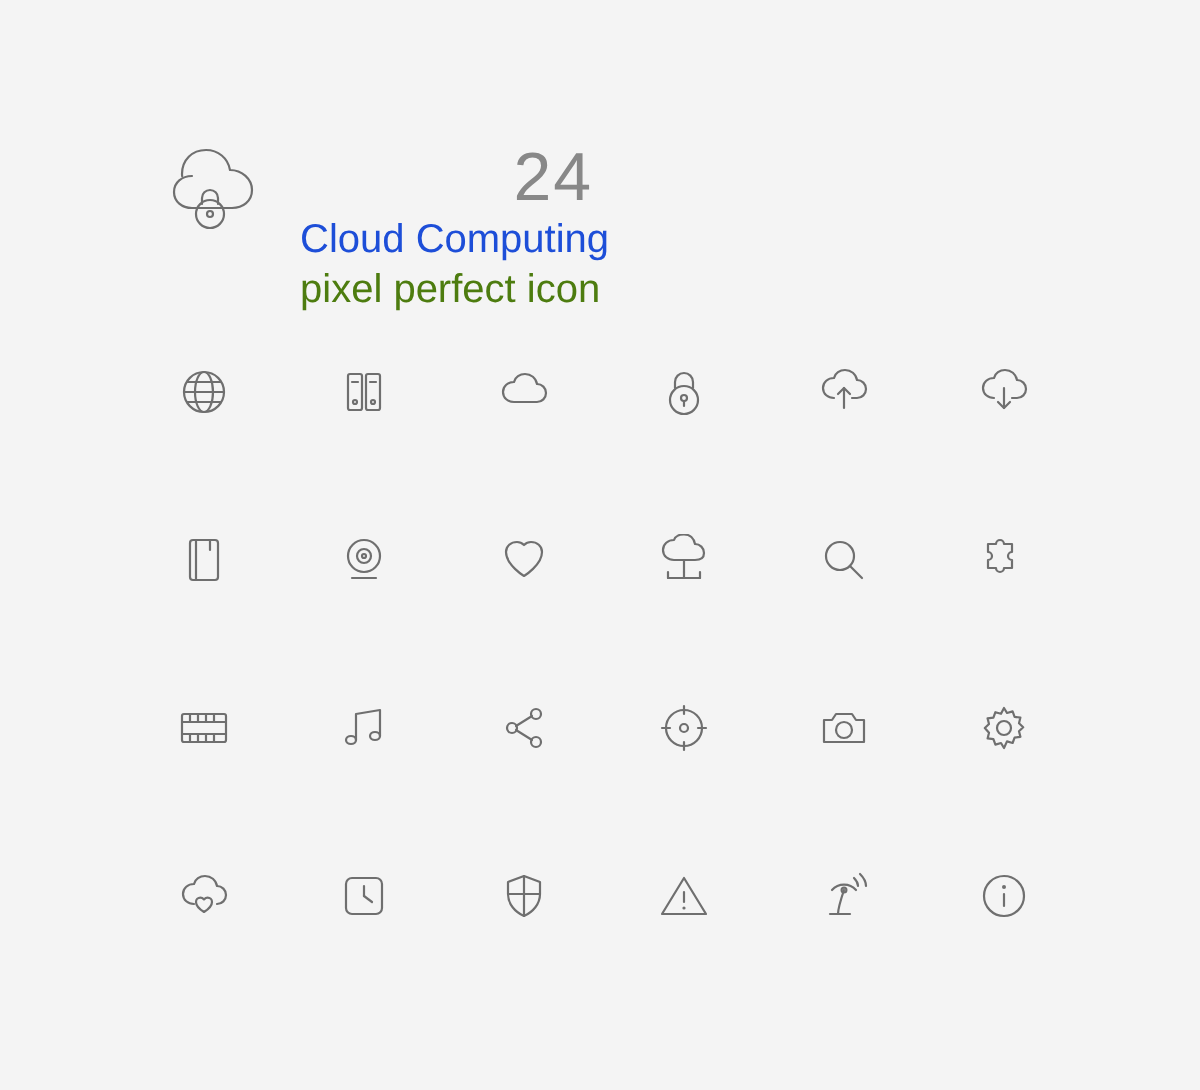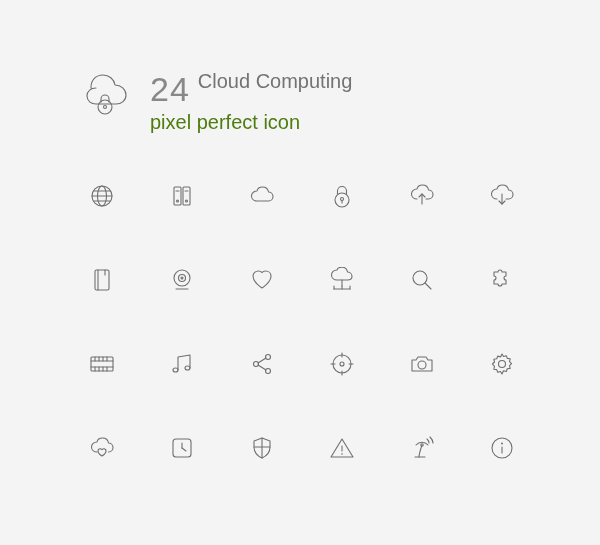--- a/index.html
+++ b/index.html
@@ -1,20 +1,20 @@
 <!DOCTYPE html>
 <html><head>
 <meta charset="utf-8">
 <style>
   html,body{margin:0;padding:0;width:600px;height:545px;background:#f4f4f4;font-family:"Helvetica Neue",Arial,sans-serif;}
   .canvas{position:relative;width:600px;height:545px;}
   .header{position:absolute;left:150px;top:70px;display:flex;flex-direction:column;color:#777;}
-  .header-line1{display:flex;align-items:flex-start;}
+  .header-line1{display:flex;align-items:flex-end;flex-direction:column;}
   .header-count{font-size:34px;font-weight:200;letter-spacing:1px;color:#888;margin-right:8px;}
-  .header-title{font-size:20px;font-weight:300;color:#737373;}
+  .header-title{font-size:20px;font-weight:300;color:#1d4ed8;}
   .header-sub{font-size:20px;font-weight:300;color:#4d7c0f;margin-top:2px;}
   .hero-icon{position:absolute;left:78px;top:68px;}
   .grid{position:absolute;left:62px;top:178px;width:480px;display:grid;grid-template-columns:repeat(6,1fr);row-gap:48px;column-gap:0;}
   .cell{display:flex;align-items:center;justify-content:center;height:36px;}
   svg{display:block;}
   .stroke{stroke:#6f6f6f;stroke-width:1.1;fill:none;stroke-linecap:round;stroke-linejoin:round;}
 </style>
 </head>
 <body>
 

